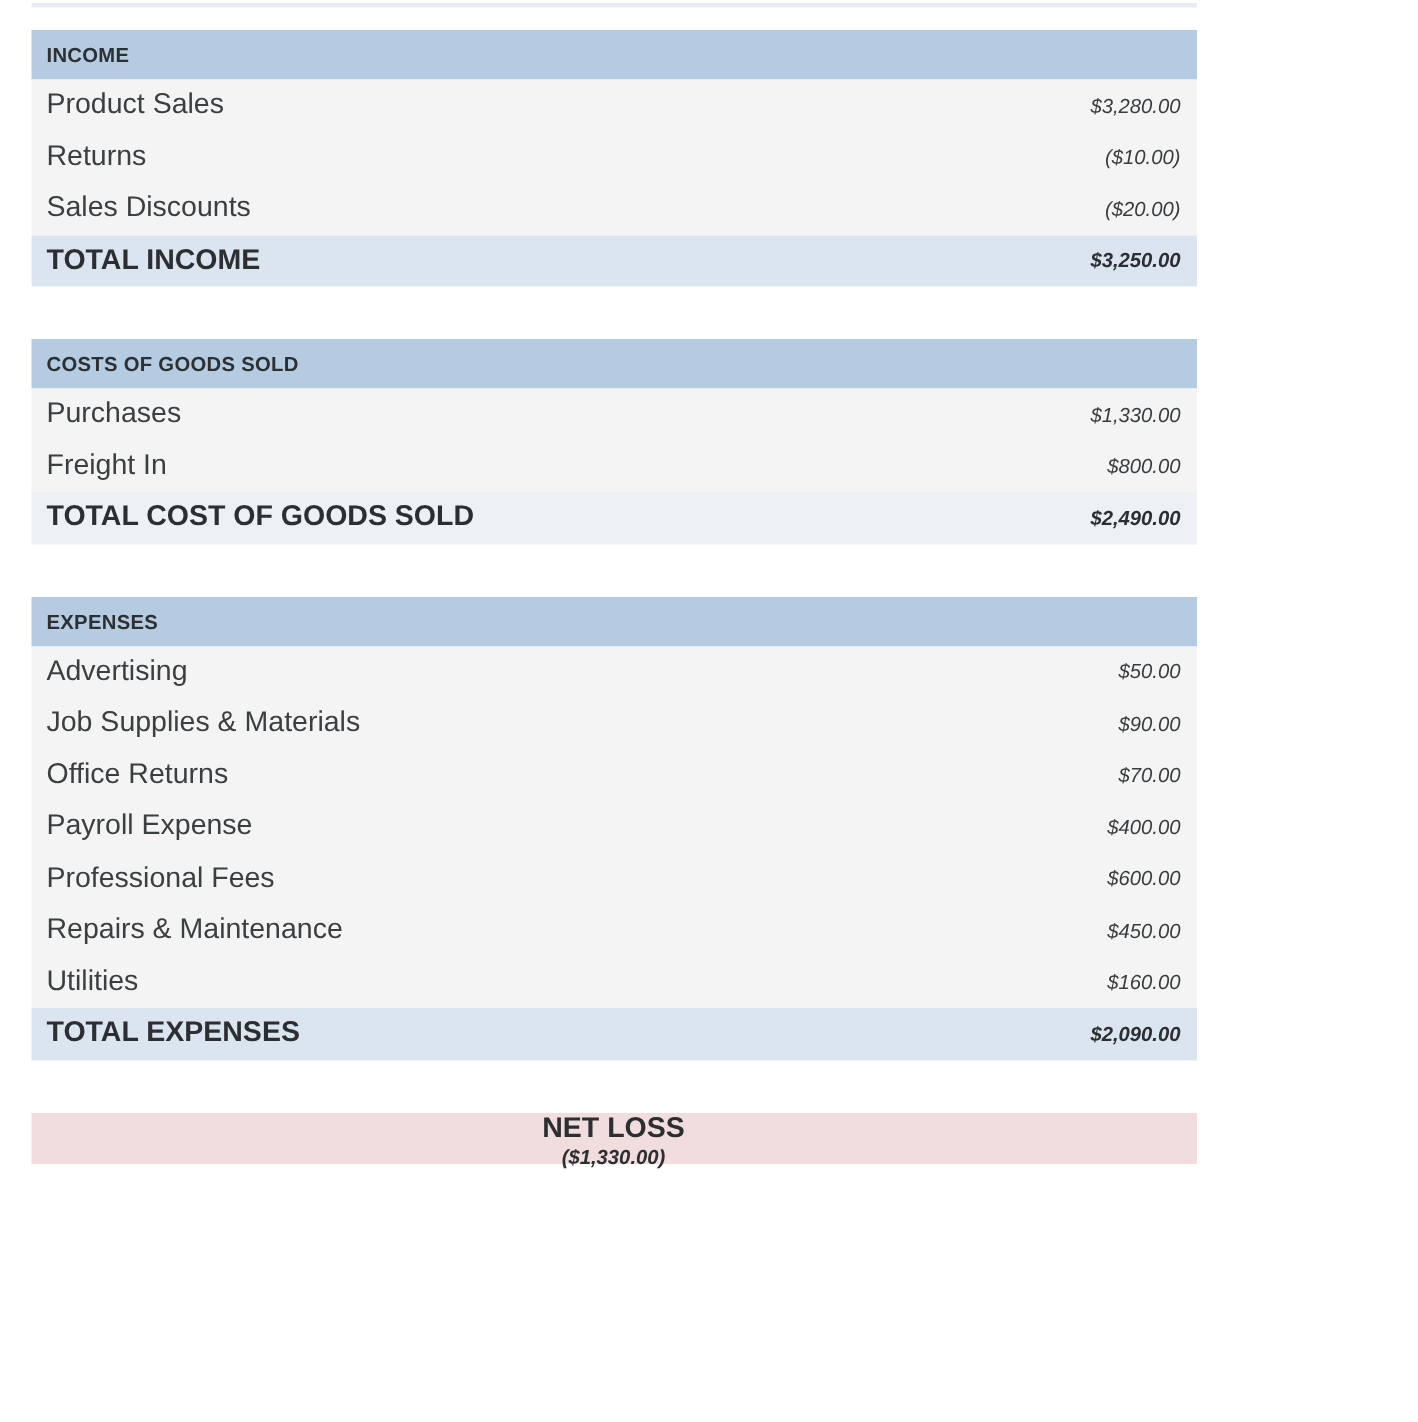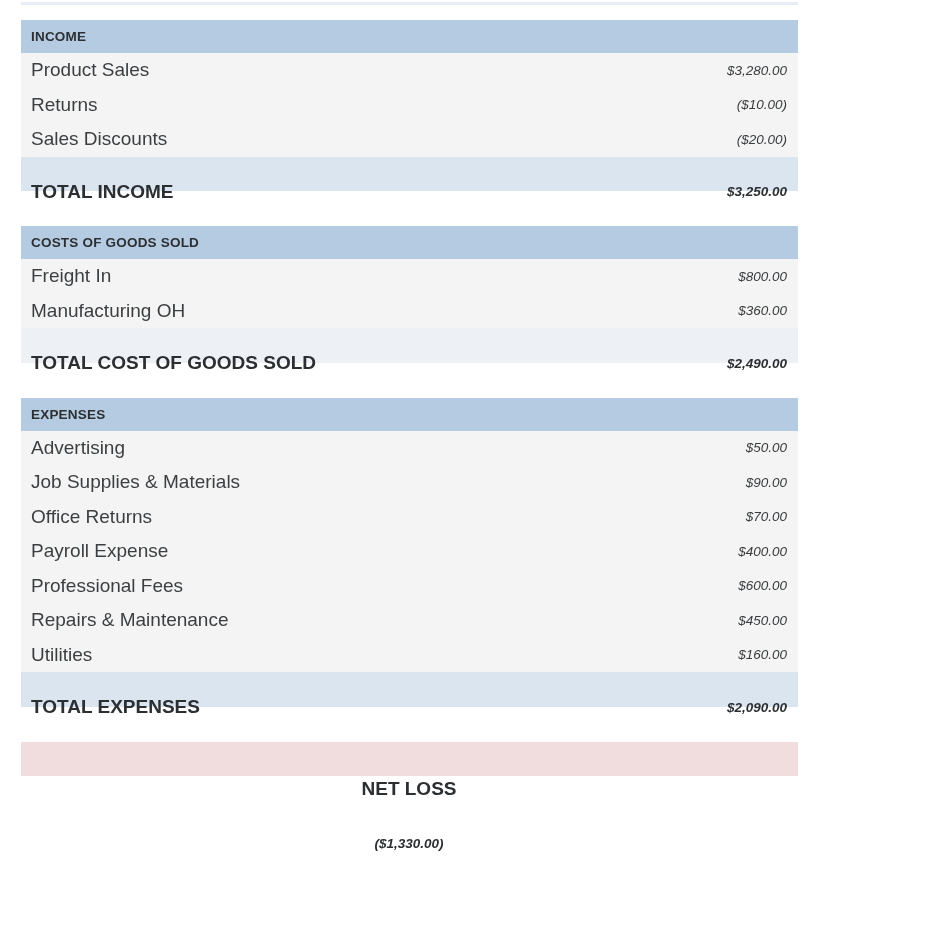--- a/index.html
+++ b/index.html
@@ -57,21 +57,20 @@
   }
   .row .value {
     font-size: 13.5px;
     color: #393c3e;
     font-style: italic;
   }
   .row.total .label,
   .row.total .value {
     font-weight: bold;
     color: #2c2f32;
-    margin-top: 36px;
   }
   .row.total.style-blue { background: var(--total-blue, #dbe5f0); }
   .row.total.style-pale { background: var(--subtotal-pale, #edf0f4); }
   .row.total.style-loss { background: var(--loss-pink, #f1dddd); flex-direction: column; }
 </style>
 </head>
 <body>
 
 <div class="page">
   <div class="top-strip"></div>
@@ -100,30 +99,30 @@
       <span class="label">TOTAL INCOME</span>
       <span class="value">$3,250.00</span>
     </div>
   </section>
 
   <section class="fin-section">
     <div class="sec-header">
       <span class="label">COSTS OF GOODS SOLD</span>
     </div>
     <div class="sec-rows">
+  <div class="row item">
+    <span class="label">Purchases</span>
+    <span class="value">$1,330.00</span>
+  </div>
 
   <div class="row item">
     <span class="label">Freight In</span>
     <span class="value">$800.00</span>
   </div>
 
-  <div class="row item">
-    <span class="label">Manufacturing OH</span>
-    <span class="value">$360.00</span>
-  </div>
 </div>
     <div class="row total style-pale">
       <span class="label">TOTAL COST OF GOODS SOLD</span>
       <span class="value">$2,490.00</span>
     </div>
   </section>
 
 
   <section class="fin-section">
     <div class="sec-header">

